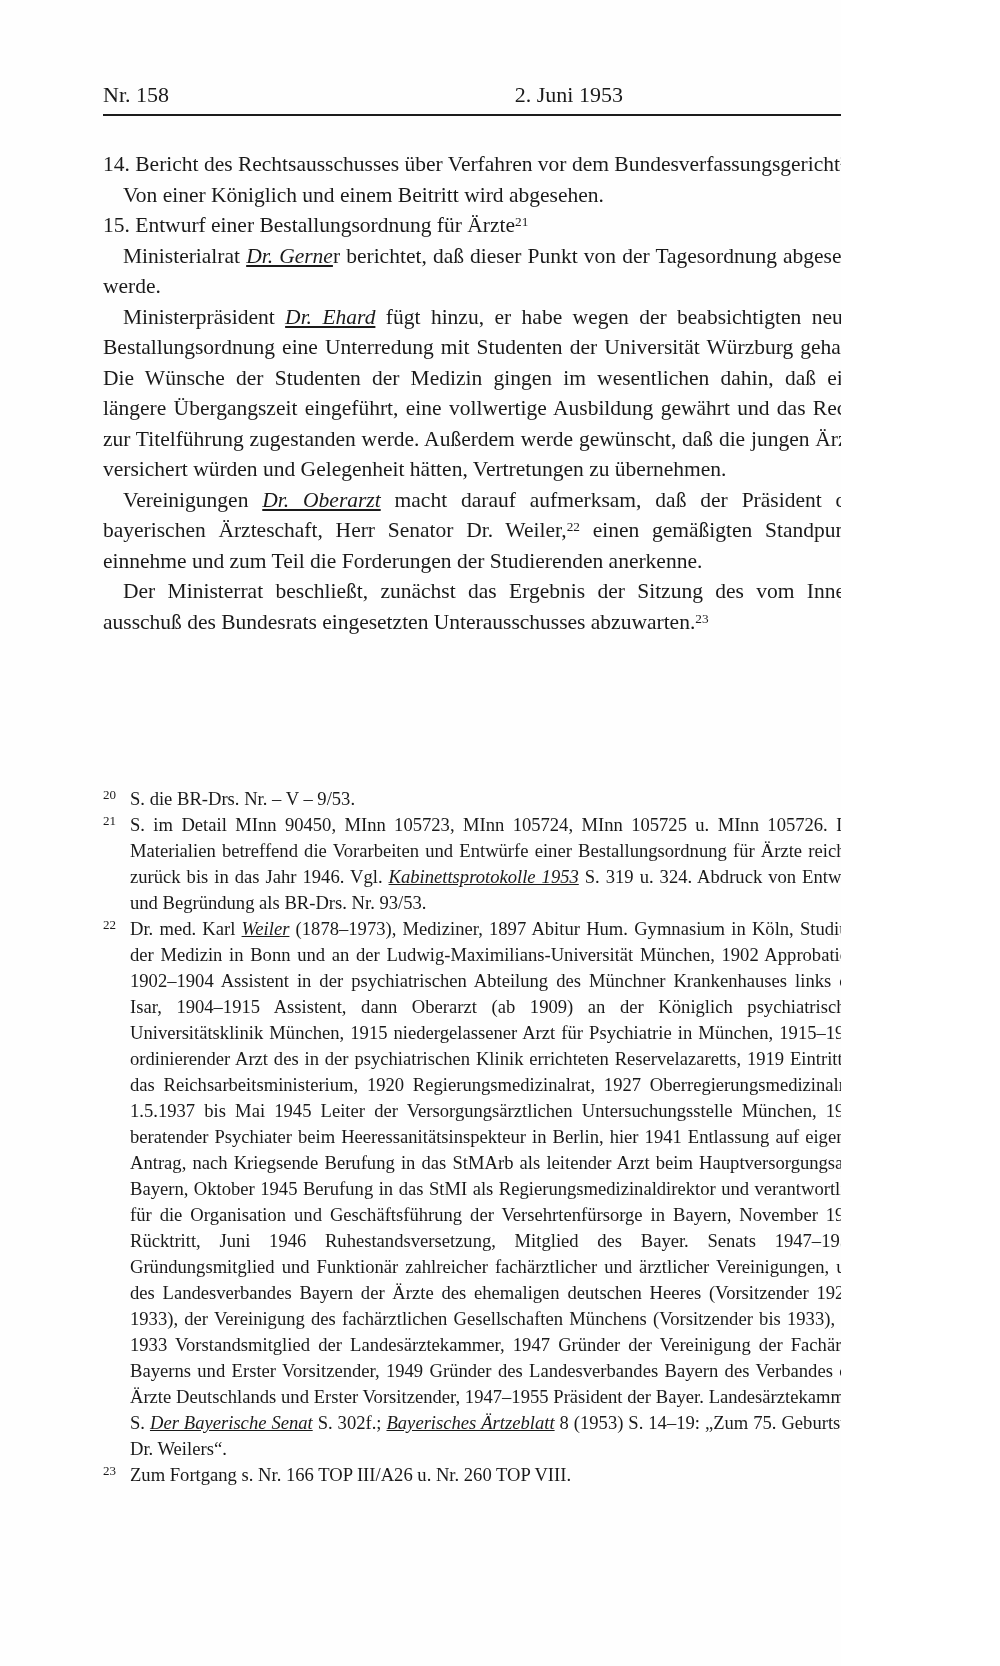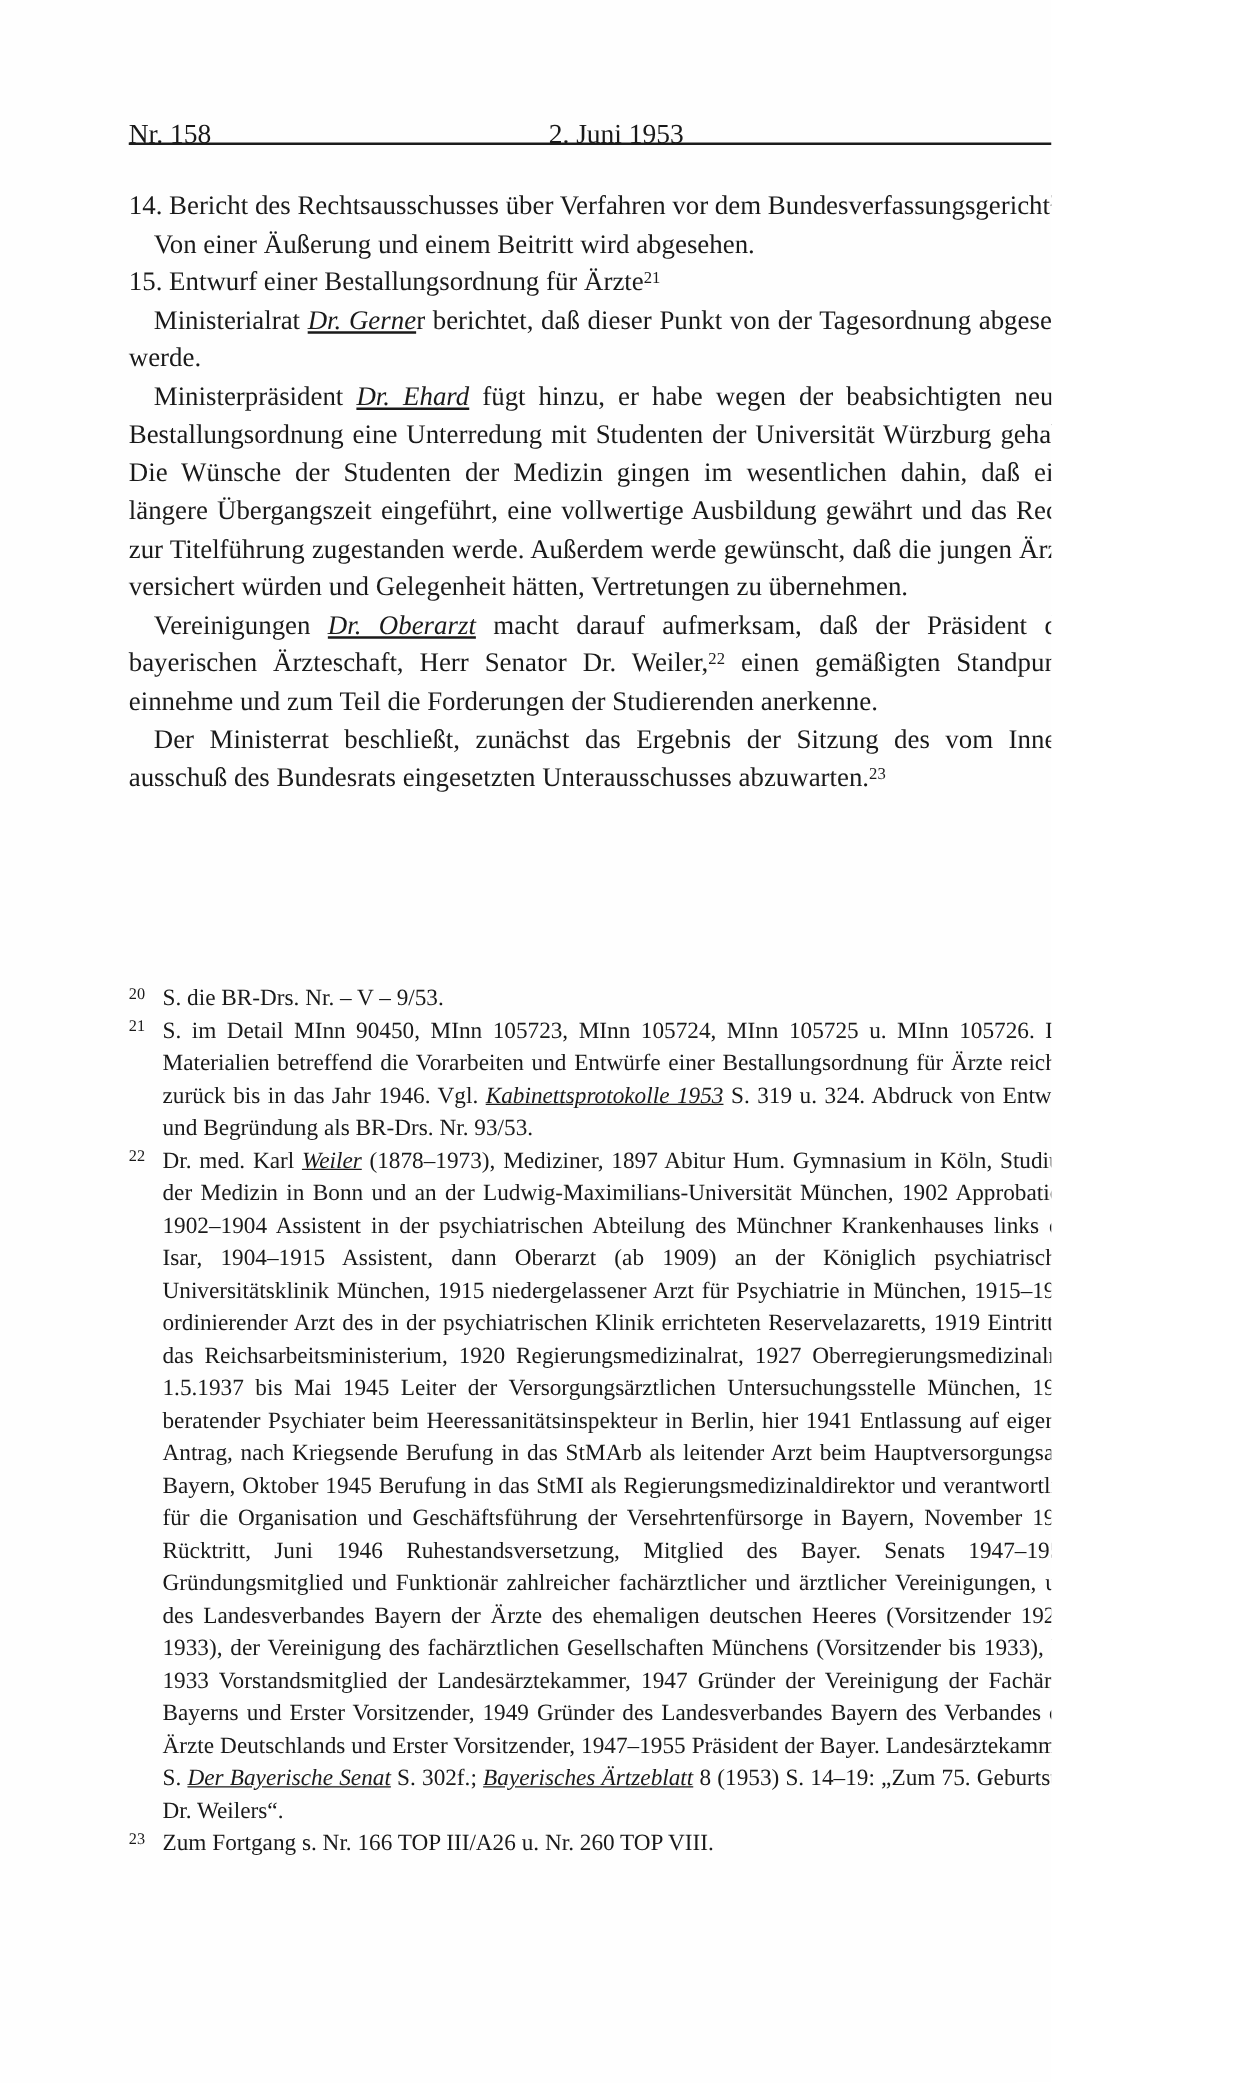--- a/index.html
+++ b/index.html
@@ -20,21 +20,21 @@
     position: absolute;
     left: 103px;
     top: 82px;
     width: 780px;
     display: flex;
     align-items: baseline;
     font-size: 22px;
     line-height: 26px;
   }
   .header-row .h-left  { flex: 1; text-align: left; }
-  .header-row .h-mid   { flex: 1; text-align: center; margin-top: 12px; }
+  .header-row .h-mid   { flex: 1; text-align: right; }
   .header-row .h-right { flex: 1; text-align: right; }
   .header-rule {
     position: absolute;
     left: 103px;
     top: 114px;
     width: 780px;
     height: 0;
     border-top: 2px solid #1c1c1c;
   }
   .main-text {
@@ -97,21 +97,21 @@
     <span class="h-left">Nr. 158</span>
     <span class="h-mid">2. Juni 1953</span>
     <span class="h-right">371</span>
   </div>
   <div class="header-rule"></div>
 
   <div class="main-text">
 
     <p><span>14. Bericht des Rechtsausschusses über Verfahren vor dem Bundesverfassungs­gericht</span><sup class="fnref">20</sup></p>
 
-    <p class="indent"><span>Von einer Äußerung und einem Beitritt wird abgesehen.</span></p>
+    <p class="indent"><span>Von einer Königlich und einem Beitritt wird abgesehen.</span></p>
 
     <p><span>15. Entwurf einer Bestallungsordnung für Ärzte</span><sup class="fnref">21</sup></p>
 
     <p class="indent"><span>Ministerialrat </span><i>Dr. Gerne</i><span>r berichtet, daß dieser Punkt von der Tagesordnung abgesetzt werde.</span></p>
 
     <p class="indent"><span>Ministerpräsident </span><i>Dr. Ehard</i><span> fügt hinzu, er habe wegen der beabsichtigten neuen Bestallungsordnung eine Unterredung mit Studenten der Universität Würzburg gehabt. Die Wünsche der Studenten der Medizin gingen im wesent­lichen dahin, daß eine längere Übergangszeit eingeführt, eine vollwertige Ausbildung gewährt und das Recht zur Titelführung zugestanden werde. Außerdem werde gewünscht, daß die jungen Ärzte versichert würden und Gele­genheit hätten, Vertretungen zu übernehmen.</span></p>
 
     <p class="indent"><span>Vereinigungen </span><i>Dr. Oberarzt</i><span> macht darauf aufmerksam, daß der Präsident der bayerischen Ärzteschaft, Herr Senator Dr. Weiler,</span><sup class="fnref">22</sup><span> einen gemäßigten Stand­punkt einnehme und zum Teil die Forderungen der Studierenden anerkenne.</span></p>
 
     <p class="indent"><span>Der Ministerrat beschließt, zunächst das Ergebnis der Sitzung des vom Innen­ausschuß des Bundesrats eingesetzten Unterausschusses abzuwarten.</span><sup class="fnref">23</sup></p>

